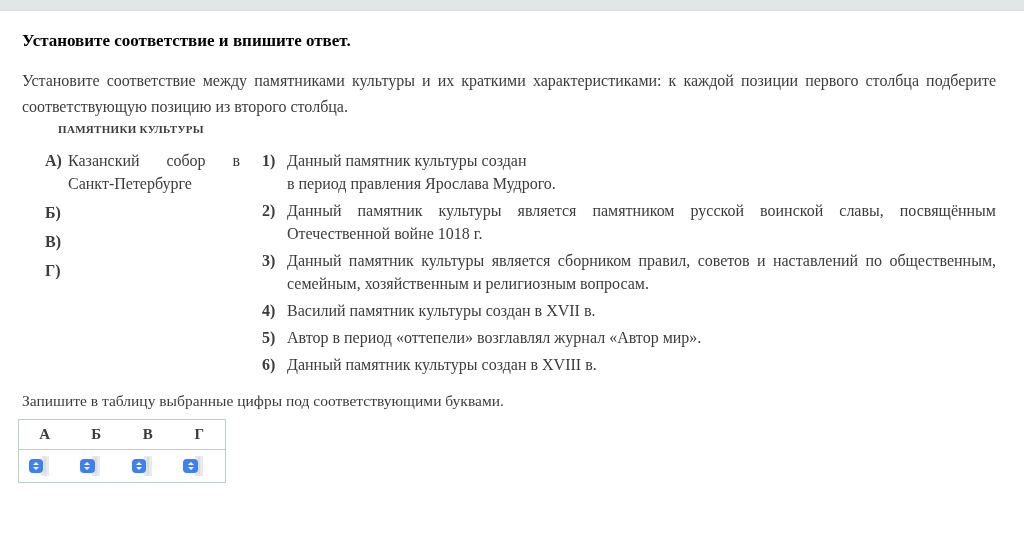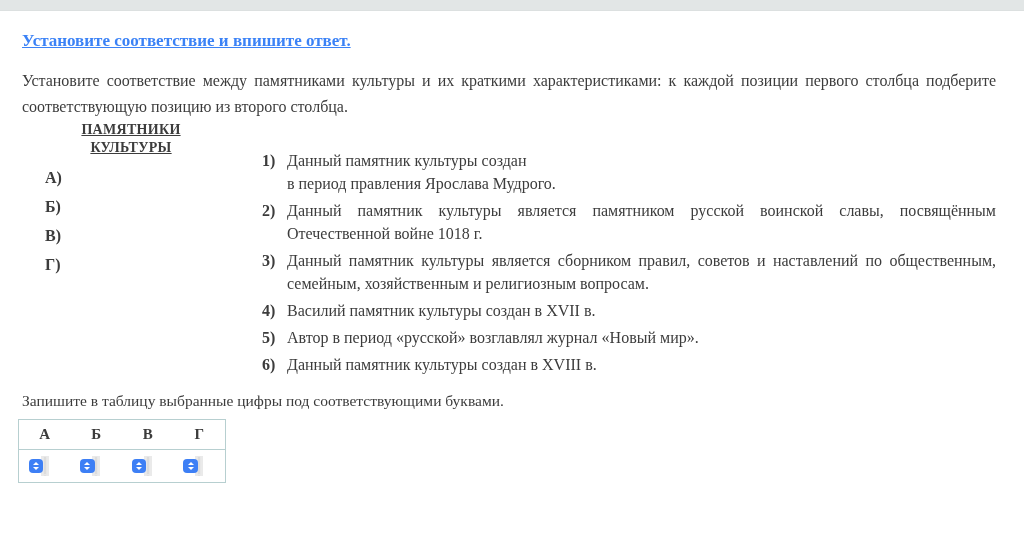--- a/index.html
+++ b/index.html
@@ -14,39 +14,37 @@
     background: #e2e6e6;
     border-bottom: 1px solid #dce0e0;
   }
   .content { padding: 0 28px 0 22px; }
 
   .page-title {
     margin-top: 18px;
     font-size: 17px;
     font-weight: bold;
     line-height: 24px;
-    color: #3b82f6;
-    text-decoration: underline;
+    color: #000000;
   }
   .intro {
     margin-top: 15px;
     font-size: 16px;
     line-height: 26px;
     text-align: justify;
   }
 
   .columns { display: flex; margin-top: 1px; }
   .col-left { width: 218px; flex-shrink: 0; }
   .col-right { flex: 1; margin-left: 22px; }
 
   .col-header {
-    font-size: 14px;
+    font-size: 11px;
     font-weight: bold;
     text-align: center;
-    text-decoration: underline;
     line-height: 17.5px;
     letter-spacing: 0.3px;
   }
   .col-left .col-header { padding: 0 18px; }
 
   .items-left { margin-top: 10px; padding-left: 23px; }
   .items-right { margin-top: 28px; }
 
   .match-item { display: flex; font-size: 16px; line-height: 23px; }
   .items-left .match-item { margin-bottom: 6px; }
@@ -149,20 +147,21 @@
 
   <p class="intro">Установите соответствие между памятниками культуры и их краткими характеристиками: к каждой позиции первого столбца подберите соответствующую позицию из второго столбца.</p>
 
   <div class="columns">
 
     <div class="col-left">
       <div class="col-header">ПАМЯТНИКИ КУЛЬТУРЫ</div>
       <div class="items-left">
         <div class="match-item">
           <span class="item-label">А)</span>
+          <span class="item-text">Казанский собор в Санкт-Петербурге</span>
         </div>
         <div class="match-item">
           <span class="item-label">Б)</span>
         </div>
         <div class="match-item">
           <span class="item-label">В)</span>
         </div>
         <div class="match-item">
           <span class="item-label">Г)</span>
         </div>
@@ -183,21 +182,21 @@
         <div class="match-item">
           <span class="item-label">3)</span>
           <span class="item-text">Данный памятник культуры является сборником правил, советов и наставлений по общественным, семейным, хозяйственным и религиозным вопросам.</span>
         </div>
         <div class="match-item">
           <span class="item-label">4)</span>
           <span class="item-text">Василий памятник культуры создан в XVII в.</span>
         </div>
         <div class="match-item">
           <span class="item-label">5)</span>
-          <span class="item-text">Автор в период «русской» возглавлял журнал «Новый мир».</span>
+          <span class="item-text">Автор в период «оттепели» возглавлял журнал «Автор мир».</span>
         </div>
         <div class="match-item">
           <span class="item-label">6)</span>
           <span class="item-text">Данный памятник культуры создан в XVIII в.</span>
         </div>
       </div>
     </div>
 
   </div>
 

